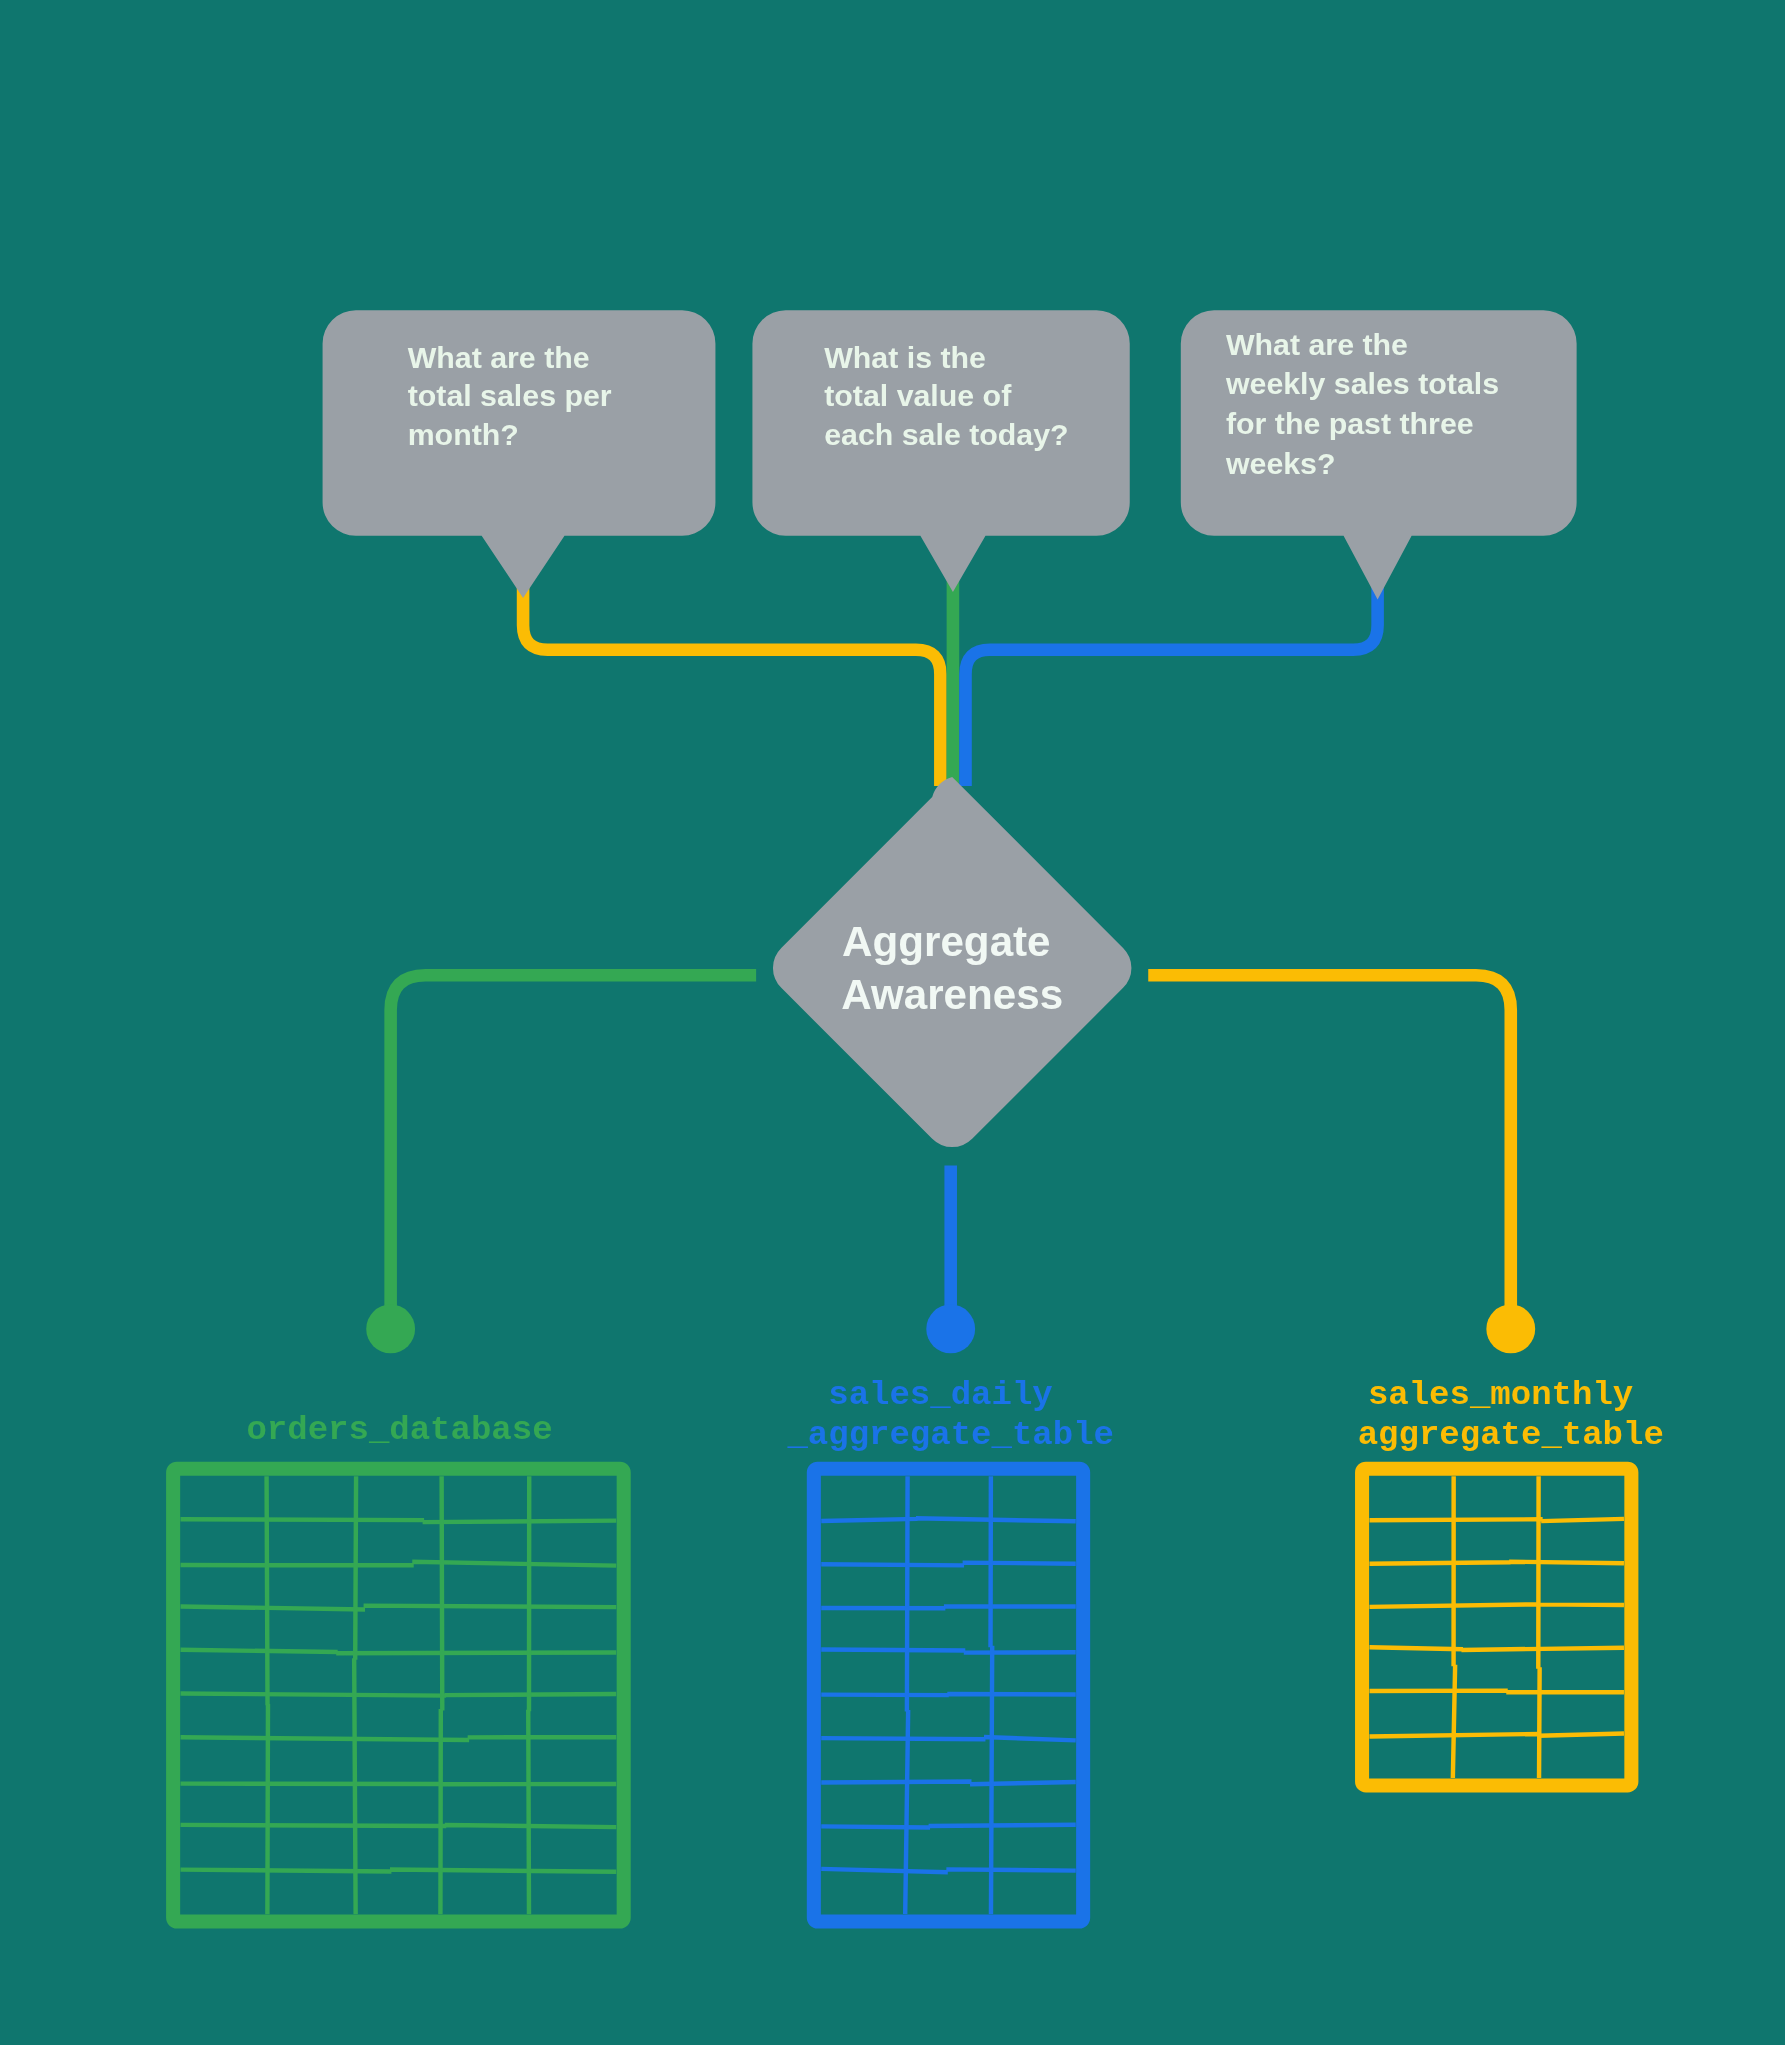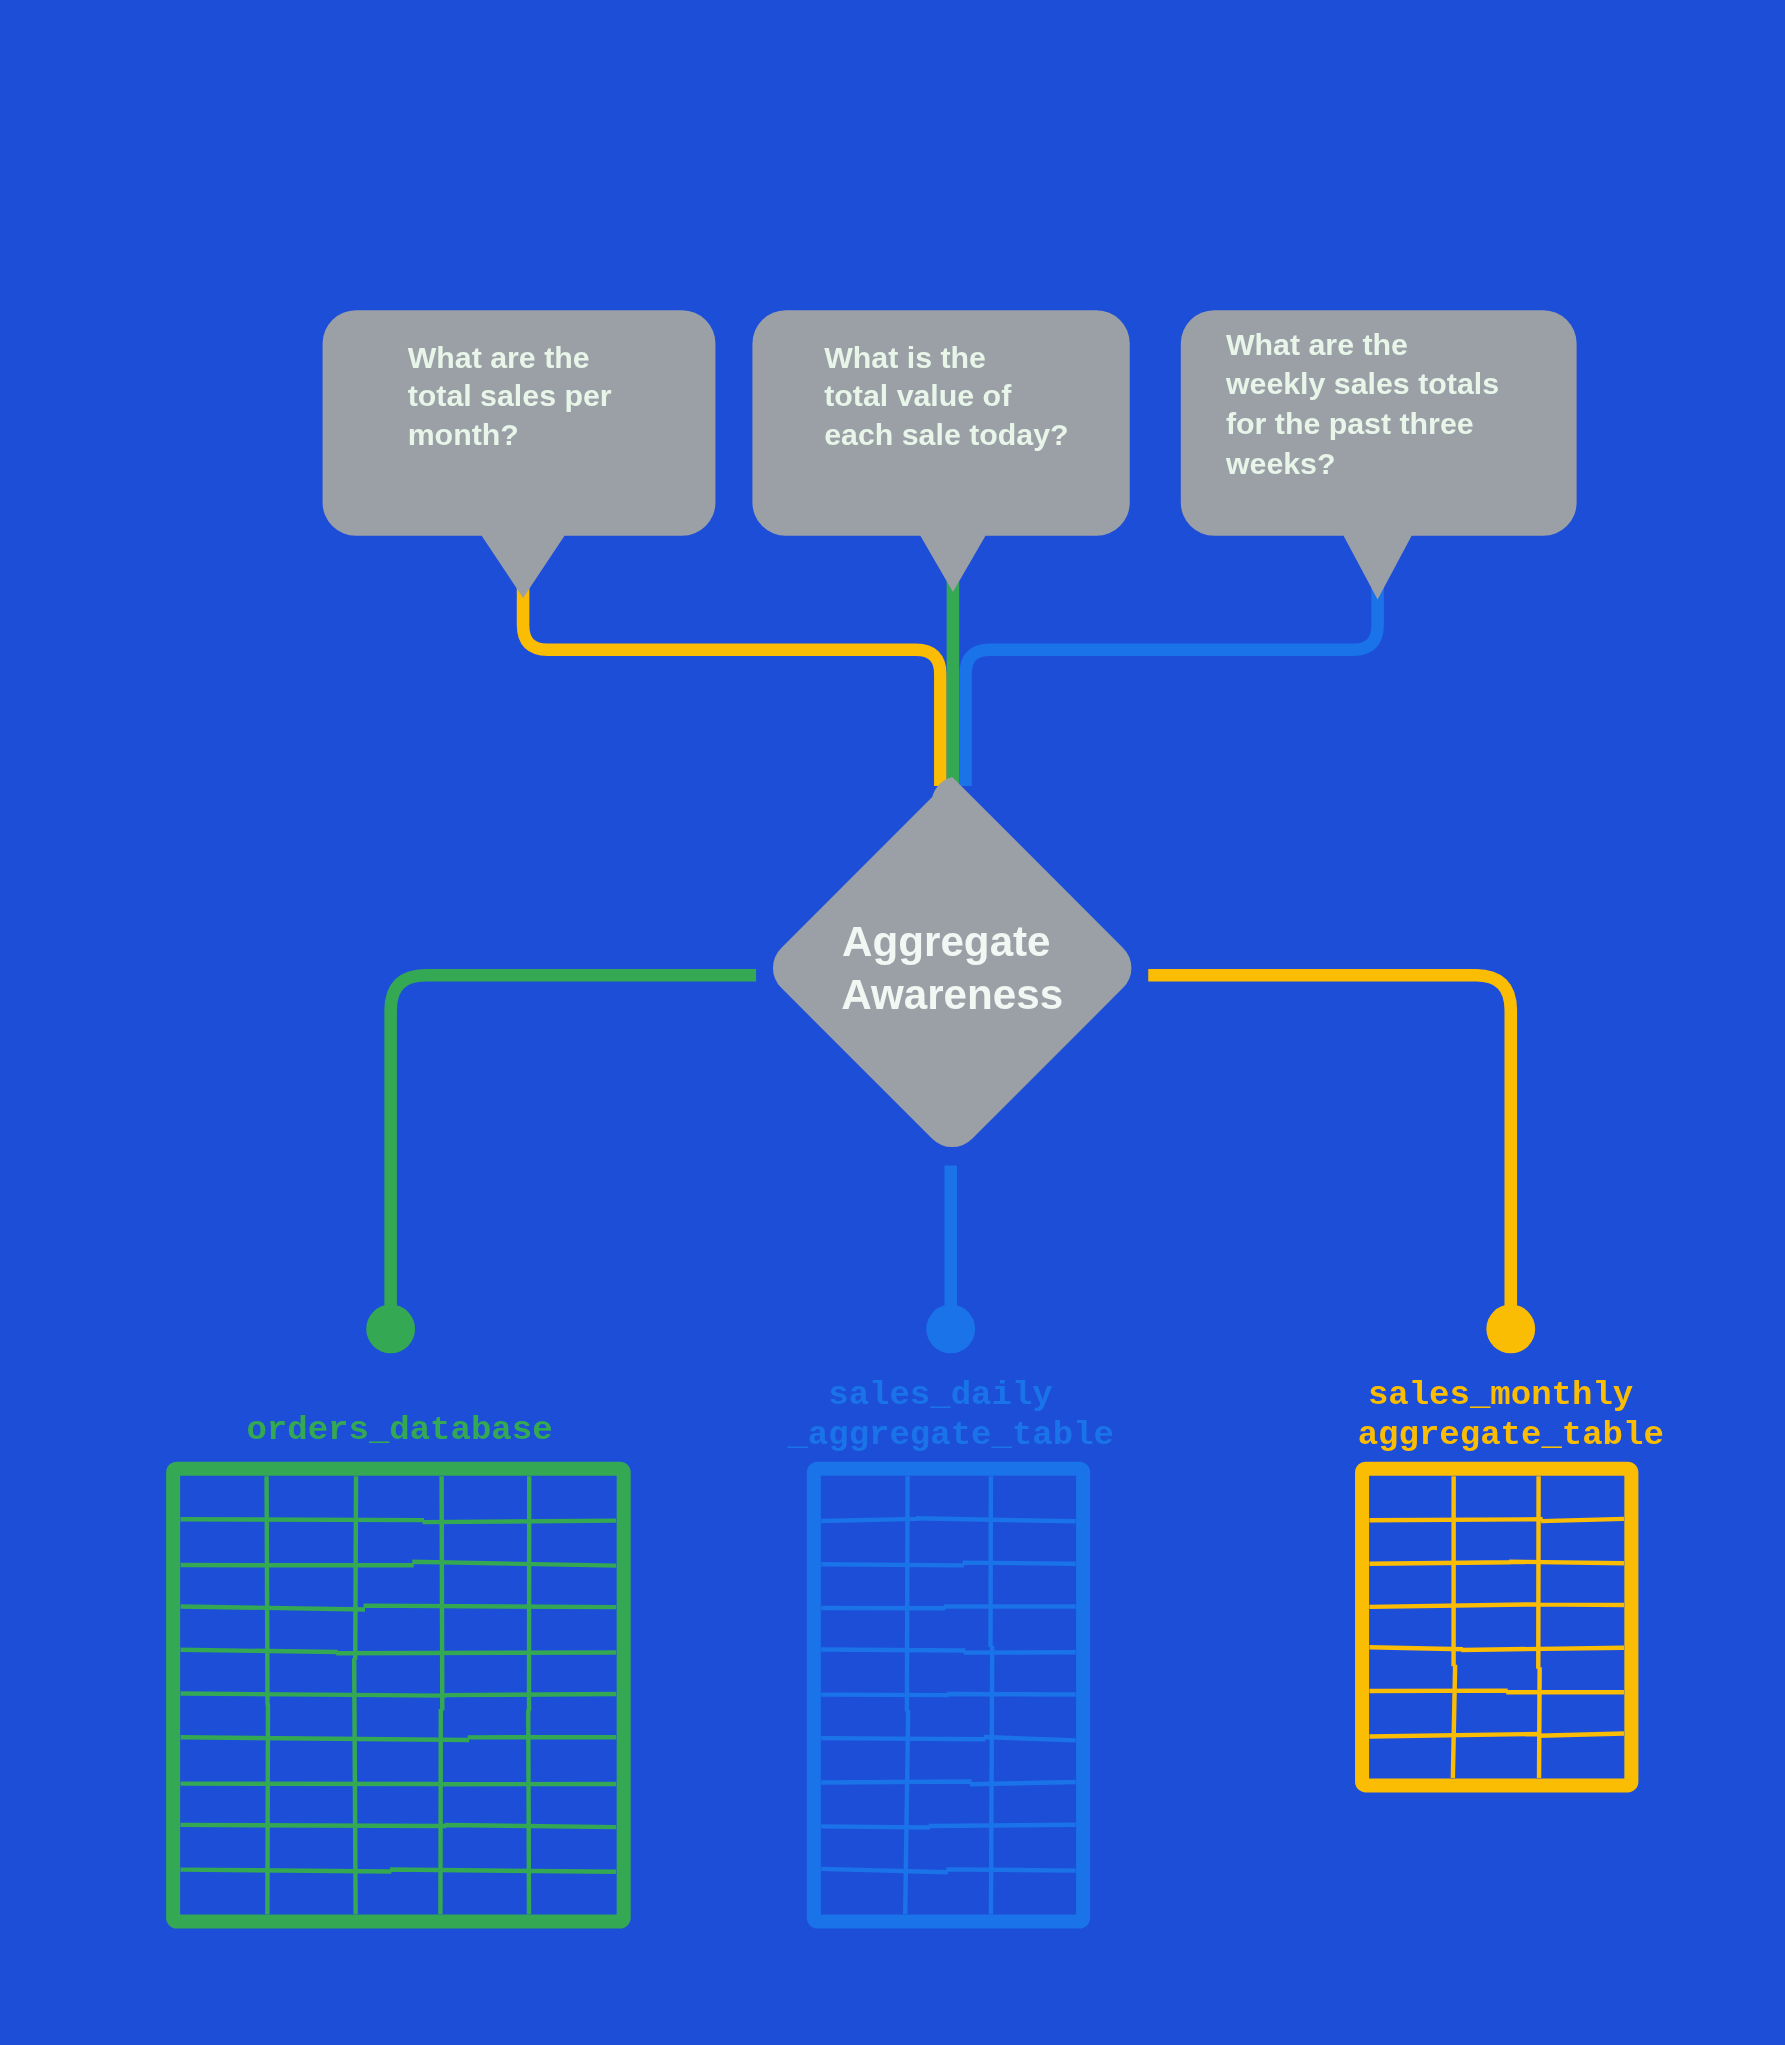--- a/index.html
+++ b/index.html
@@ -11,21 +11,21 @@
   body {
     font-family: "Liberation Sans", sans-serif;
     width: 1786px;
     height: 2046px;
     overflow: hidden;
   }
   #stage {
     position: relative;
     width: 1786px;
     height: 2046px;
-    background: #1d4ed8;
+    background: #0f766e;
   }
   #diagram-svg {
     position: absolute;
     inset: 0;
     width: 1786px;
     height: 2046px;
     display: block;
   }
   .bubble-text {
     font-family: "Liberation Sans", sans-serif;

